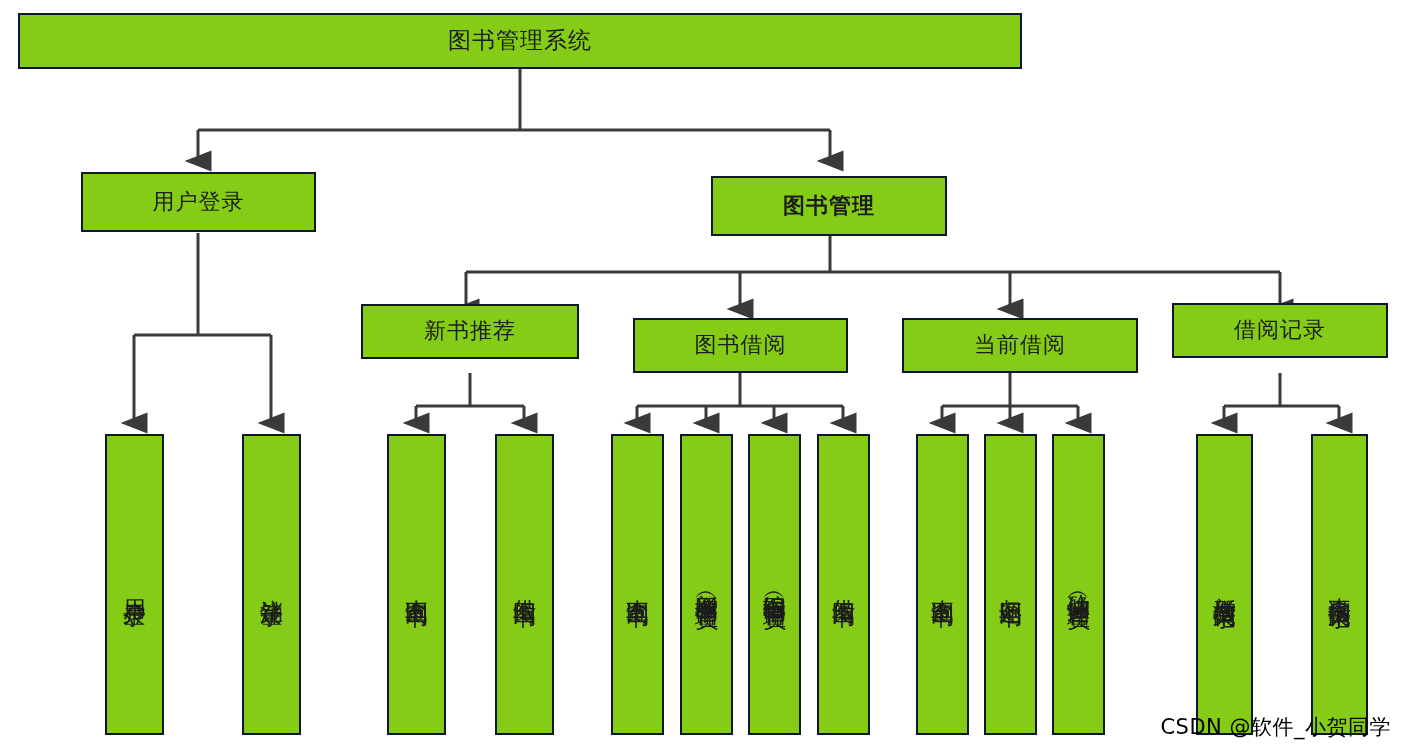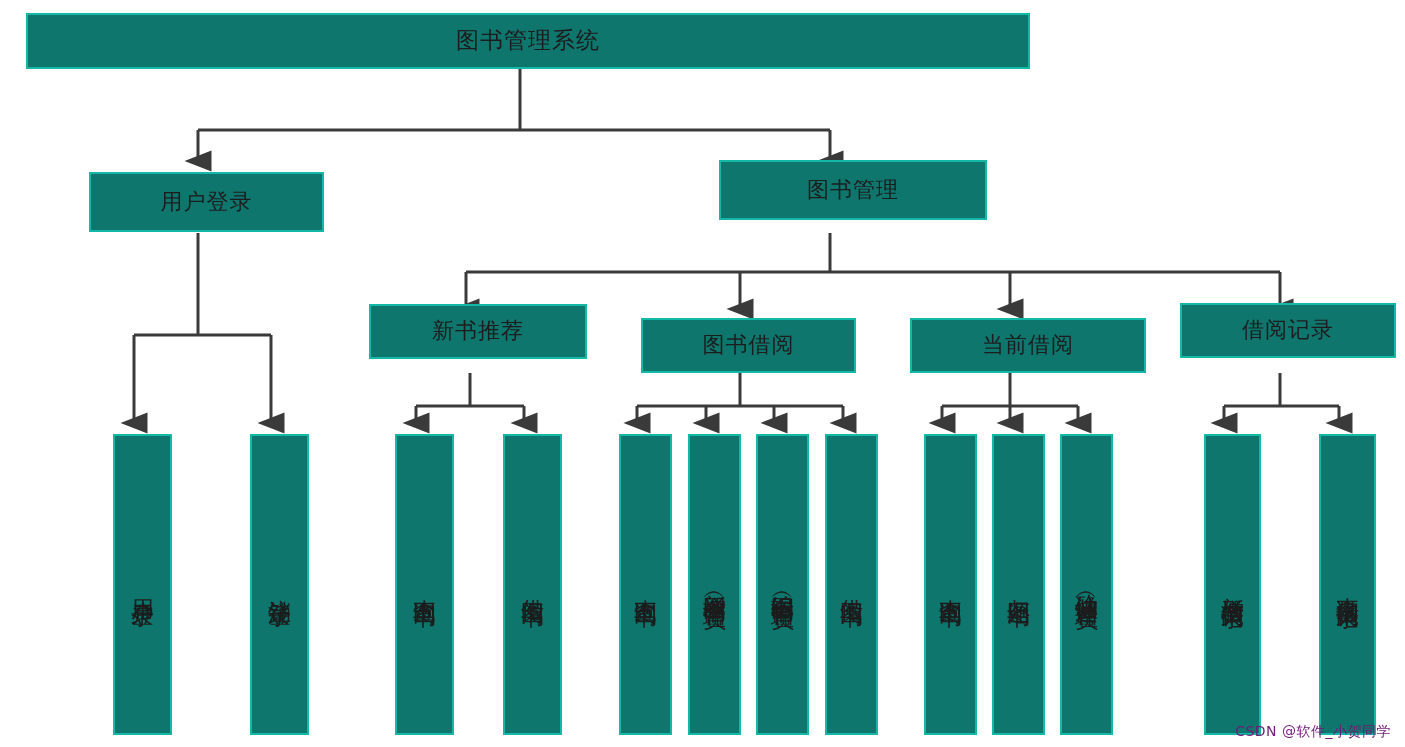--- a/index.html
+++ b/index.html
@@ -21,27 +21,26 @@
     position: absolute;
     left: 0;
     top: 0;
     width: 1405px;
     height: 747px;
     pointer-events: none;
   }
   .node {
     position: absolute;
     box-sizing: border-box;
-    border: 2px solid #14b8a6;
-    background: #0f766e;
+    border: 2px solid #0f172a;
+    background: #84cc16;
     display: flex;
     align-items: center;
     justify-content: center;
     color: #1c1c1c;
-    margin-left: 8px;
   }
   .node.horiz {
     font-size: 22px;
     letter-spacing: 1px;
     line-height: 1.1;
   }
   .node.root {
     font-size: 23px;
   }
   .node.leaf {
@@ -54,22 +53,22 @@
     font-size: 23px;
     line-height: 1.18;
     letter-spacing: 2px;
     white-space: nowrap;
     color: #1c1c1c;
   }
   .watermark {
     position: absolute;
     right: 14px;
     bottom: 6px;
-    font-size: 14px;
-    color: #701a75;
+    font-size: 21px;
+    color: #000000;
     letter-spacing: 0.5px;
     white-space: nowrap;
   }
 </style>
 </head>
 <body>
 
 <div id="canvas">
 
   <svg class="connectors" viewBox="0 0 1405 747" xmlns="http://www.w3.org/2000/svg">
@@ -122,21 +121,21 @@
     </g>
   </svg>
 
   <div class="node horiz root" style="left:18px; top:13px; width:1004px; height:56px;">
     <span>图书管理系统</span>
   </div>
 
   <div class="node horiz" style="left:81px; top:172px; width:235px; height:60px;">
     <span>用户登录</span>
   </div>
-  <div class="node horiz" style="left:711px; top:160px; width:268px; height:60px;">
+  <div class="node horiz" style="left:711px; top:176px; width:236px; height:60px;font-weight:bold;">
     <span>图书管理</span>
   </div>
 
   <div class="node horiz" style="left:361px; top:304px; width:218px; height:55px;">
     <span>新书推荐</span>
   </div>
   <div class="node horiz" style="left:633px; top:318px; width:215px; height:55px;">
     <span>图书借阅</span>
   </div>
   <div class="node horiz" style="left:902px; top:318px; width:236px; height:55px;">

